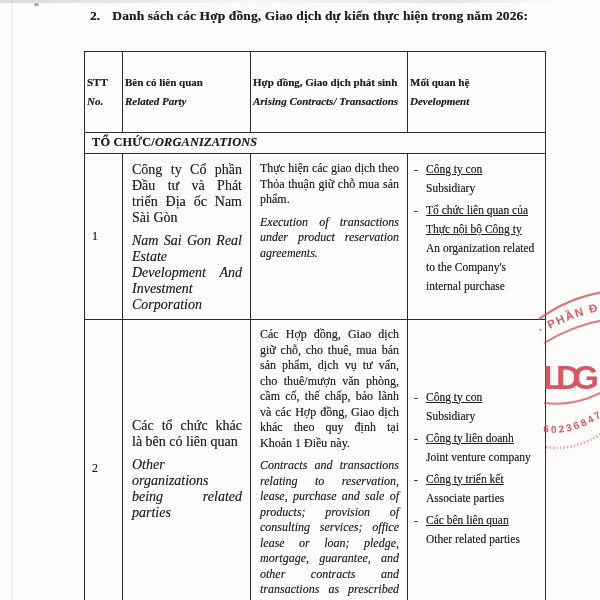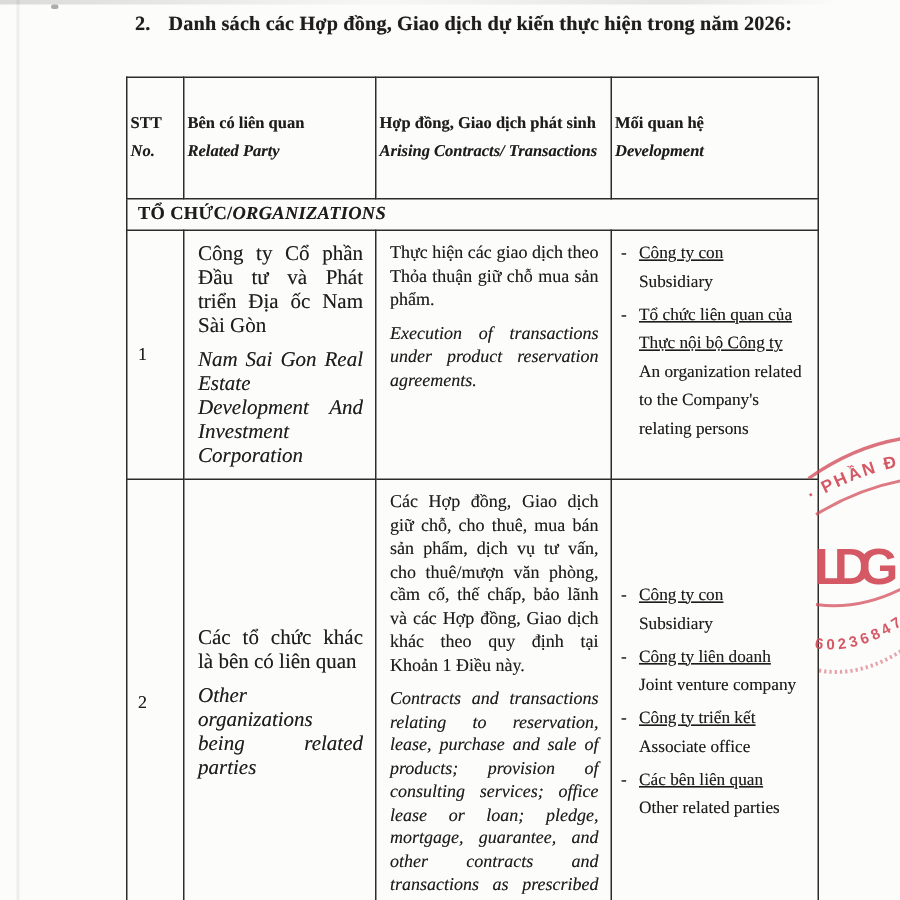--- a/index.html
+++ b/index.html
@@ -122,21 +122,21 @@
             <span class="dash">-</span>
             <span>
                 <span class="rel-vi">Công ty con</span>
                 <span class="rel-en">Subsidiary</span>
               </span>
           </div>
           <div class="rel">
             <span class="dash">-</span>
             <span>
                 <span class="rel-vi">Tổ chức liên quan của Thực nội bộ Công ty</span>
-                <span class="rel-en">An organization related to the Company's relating persons</span>
+                <span class="rel-en">An organization related to the Company's internal purchase</span>
               </span>
           </div>
         </td>
       </tr>
 
       <tr class="data-row r2">
         <td class="no-cell">2</td>
         <td class="party-cell">
           <p class="cellp vi">Các tổ chức khác là bên có liên quan</p>
           <p class="cellp en">Other organizations being related parties</p>
@@ -157,21 +157,21 @@
             <span class="dash">-</span>
             <span>
                 <span class="rel-vi">Công ty liên doanh</span>
                 <span class="rel-en">Joint venture company</span>
               </span>
           </div>
           <div class="rel">
             <span class="dash">-</span>
             <span>
                 <span class="rel-vi">Công ty triển kết</span>
-                <span class="rel-en">Associate office</span>
+                <span class="rel-en">Associate parties</span>
               </span>
           </div>
           <div class="rel">
             <span class="dash">-</span>
             <span>
                 <span class="rel-vi">Các bên liên quan</span>
                 <span class="rel-en">Other related parties</span>
               </span>
           </div>
         </td>

